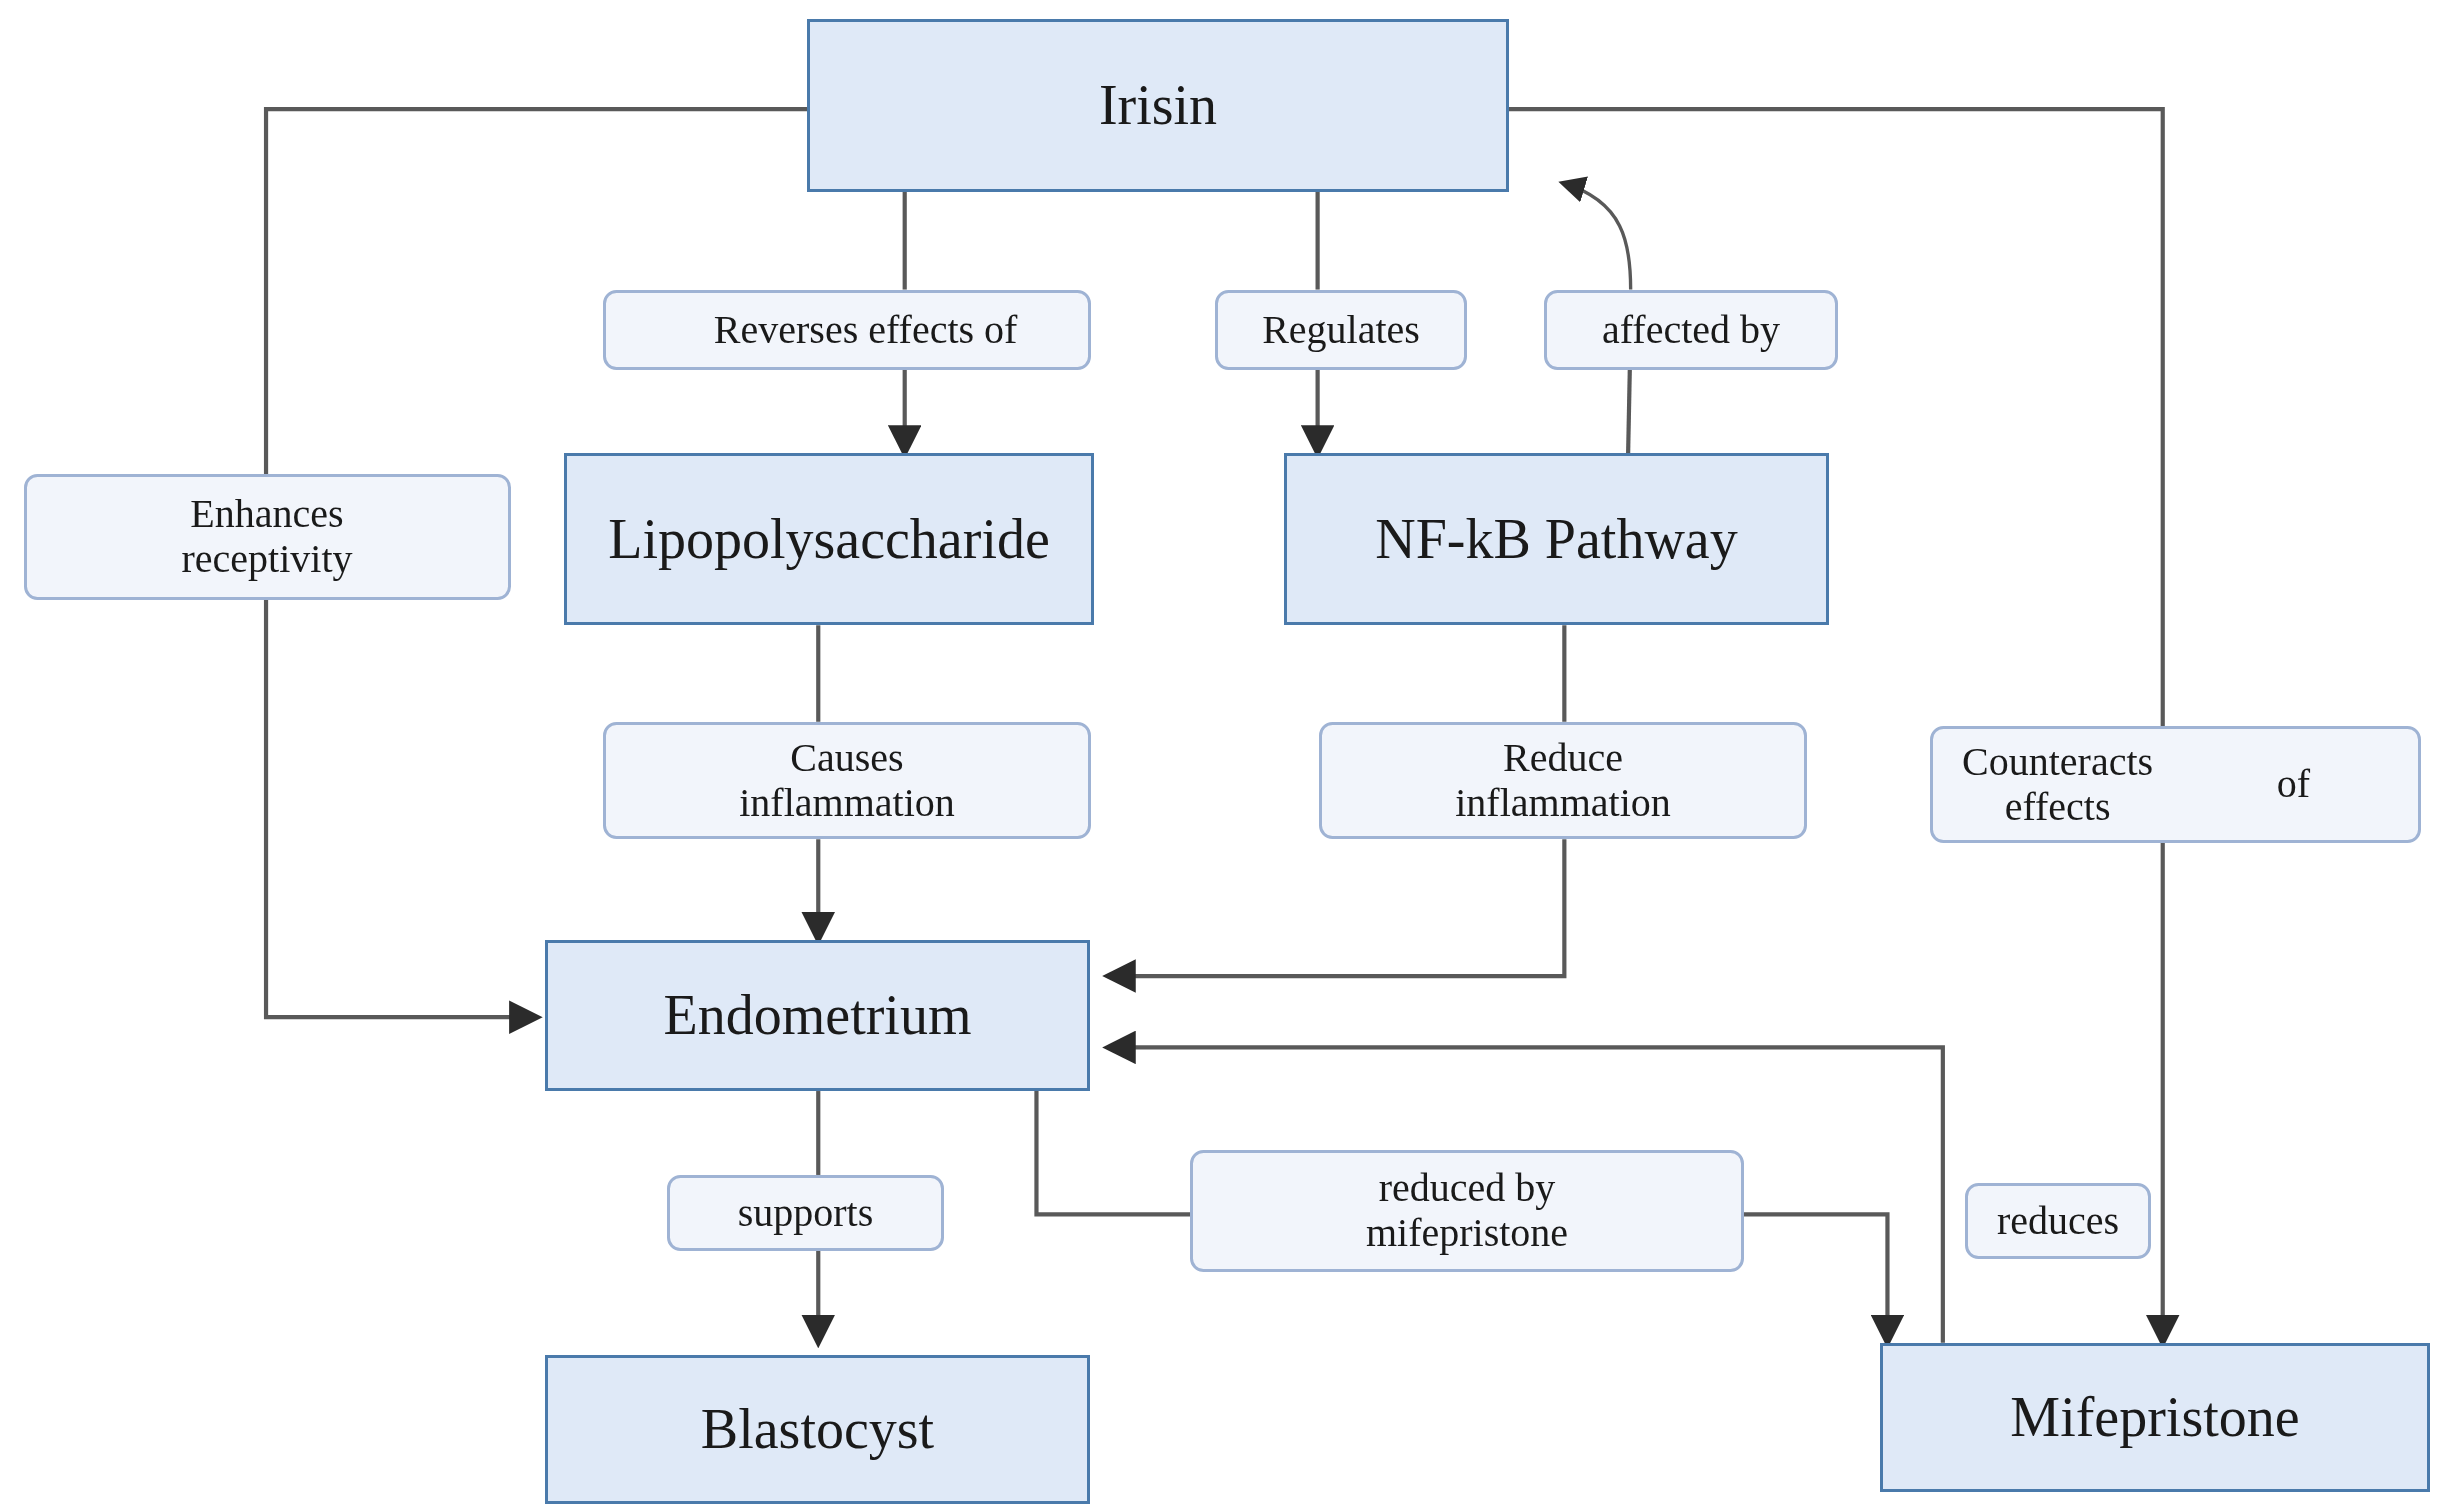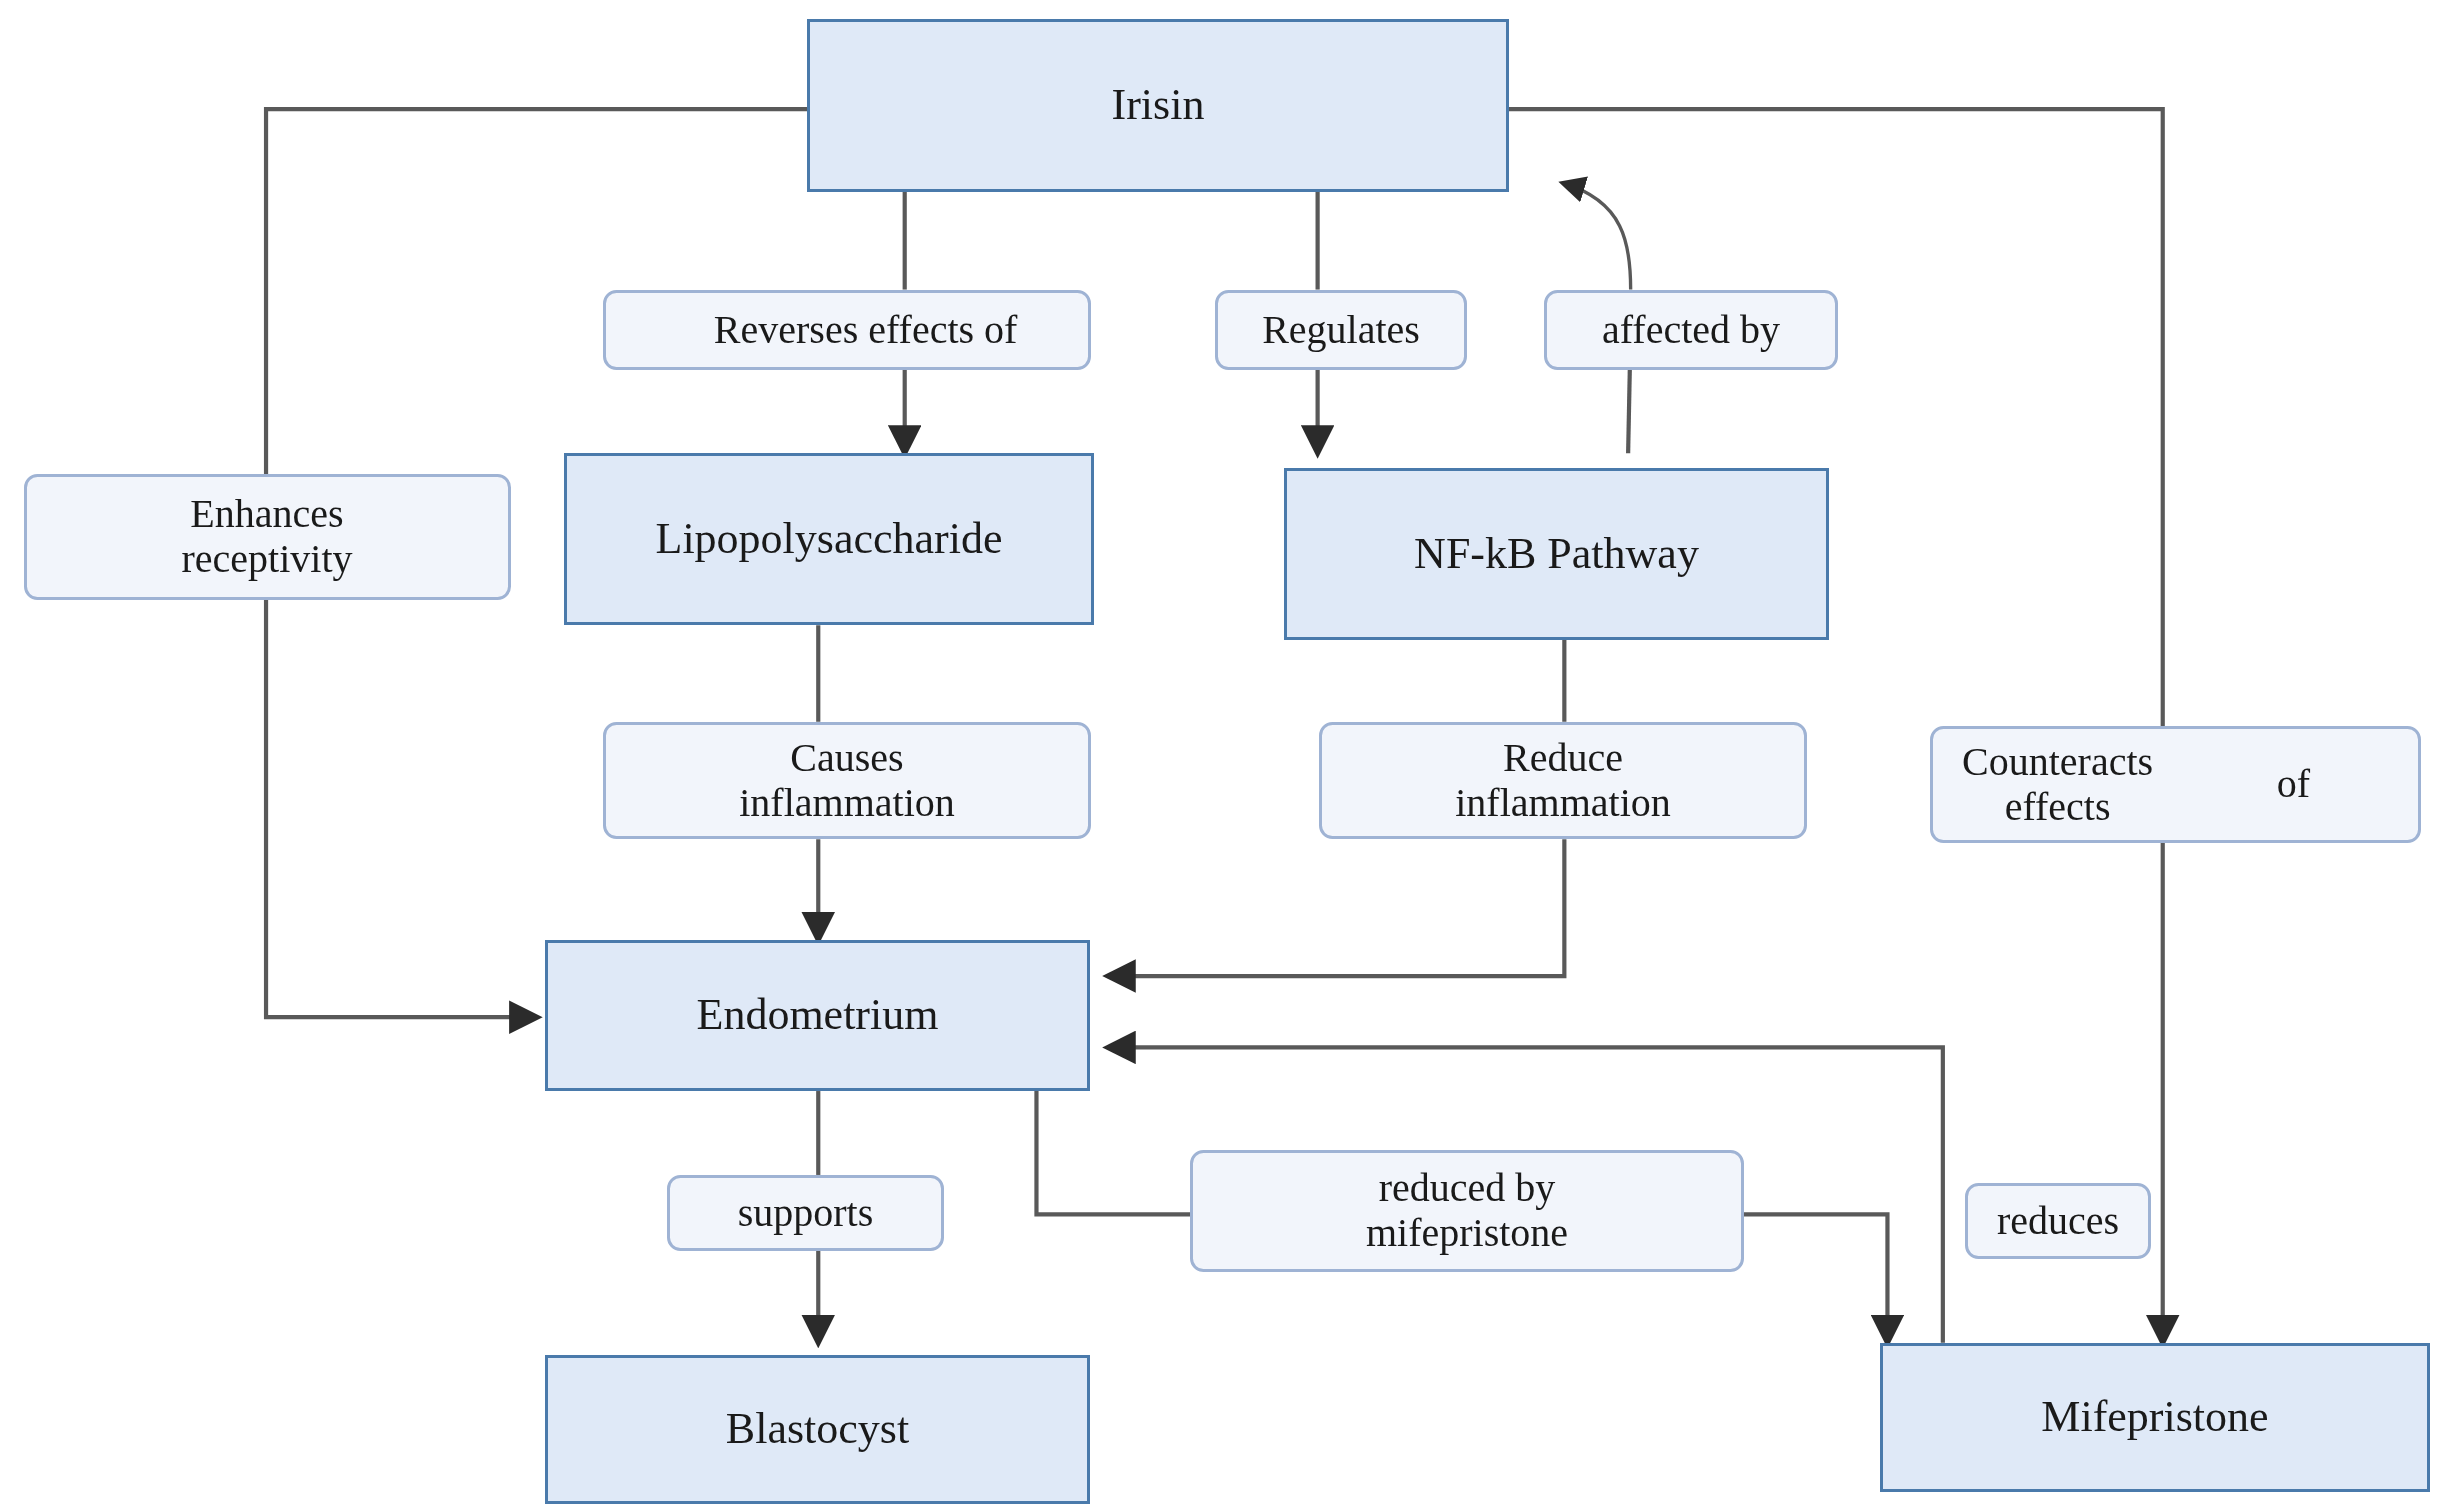--- a/index.html
+++ b/index.html
@@ -7,21 +7,21 @@
   #stage{position:relative;width:2438px;height:1509px;background:#ffffff;overflow:hidden;}
   svg#wires{position:absolute;left:0;top:0;width:2438px;height:1509px;pointer-events:none;}
 
   .node{
     position:absolute;
     background:#dfe9f7;
     border:3.4px solid #4a7aab;
     display:flex;align-items:center;justify-content:center;
     text-align:center;
     color:#1a1a1a;
-    font-size:44px;
+    font-size:56px;
     line-height:1.15;
     box-sizing:border-box;
     z-index:3;
   }
   .label{
     position:absolute;
     background:#f2f5fb;
     border:3.4px solid #9fb3d4;
     border-radius:13.4px;
     display:flex;align-items:center;justify-content:center;
@@ -82,21 +82,21 @@
   </svg>
 
   <div class="node" style="left:807px;top:18.5px;width:702px;height:173px;">
     <span>Irisin</span>
   </div>
 
   <div class="node" style="left:564px;top:453px;width:530px;height:172px;">
     <span>Lipopolysaccharide</span>
   </div>
 
-  <div class="node" style="left:1284px;top:453px;width:545px;height:172px;margin-top:15px;">
+  <div class="node" style="left:1284px;top:453px;width:545px;height:172px;">
     <span>NF-kB Pathway</span>
   </div>
 
   <div class="node" style="left:545px;top:940px;width:545px;height:151px;">
     <span>Endometrium</span>
   </div>
 
   <div class="node" style="left:545px;top:1343px;width:545px;height:149px;margin-top:12px;">
     <span>Blastocyst</span>
   </div>

